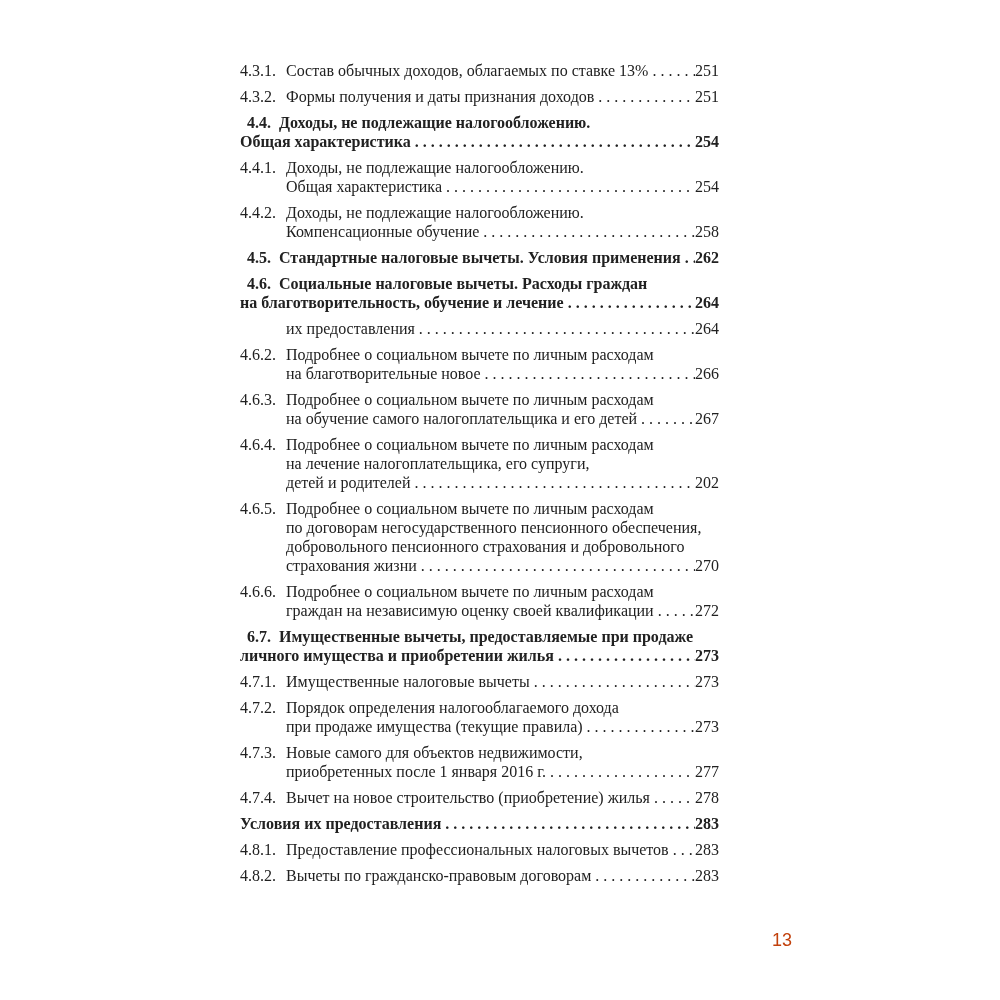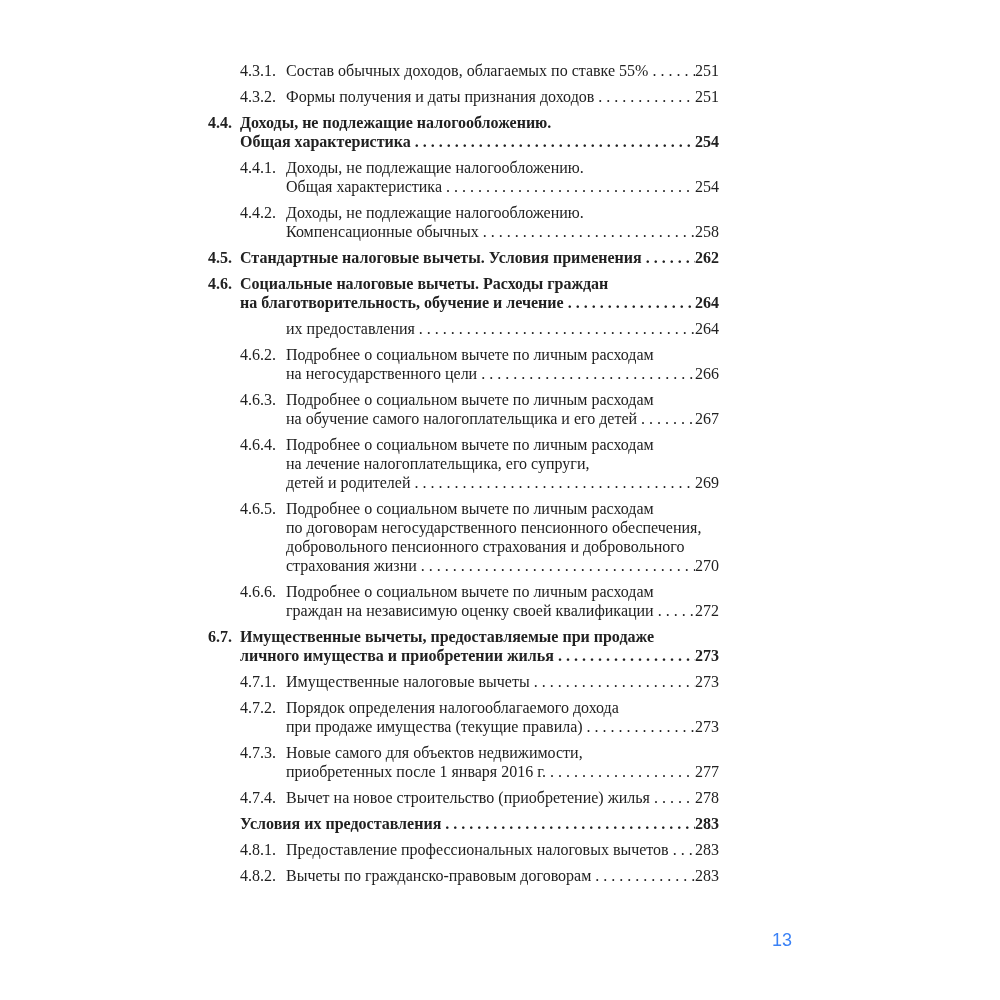--- a/index.html
+++ b/index.html
@@ -21,21 +21,21 @@
   }
   .entry { margin-bottom: 7px; }
   .toc-line {
     display: flex;
     align-items: baseline;
     line-height: 19px;
     font-size: 16px;
   }
   .toc-line.bold { font-weight: bold; }
   .num { flex: none; }
-  .l1 > .num { width: 32px; }
+  .l1 > .num { width: 32px; margin-left: 39px; }
   .l2 { padding-left: 32px; }
   .l2 > .num { width: 46px; }
   .l1.cont { padding-left: 32px; }
   .l2.cont { padding-left: 78px; }
   .text { flex: none; white-space: nowrap; }
   .leader {
     flex: 1 1 0;
     min-width: 0;
     overflow: hidden;
     white-space: nowrap;
@@ -45,32 +45,32 @@
     flex: none;
     min-width: 27px;
   }
   .folio {
     position: absolute;
     top: 930px;
     right: 208px;
     font-family: "Liberation Sans", "DejaVu Sans", sans-serif;
     font-size: 18px;
     font-weight: 400;
-    color: #3b82f6;
+    color: #c2410c;
   }
 </style>
 </head>
 <body>
 
 <div class="page-root">
   <main class="toc">
       <div class="entry">
         <div class="toc-line l2">
           <span class="num">4.3.1.</span>
-          <span class="text">Состав обычных доходов, облагаемых по ставке 55%</span>
+          <span class="text">Состав обычных доходов, облагаемых по ставке 13%</span>
           <span class="leader">. . . . . . . . . . . . . . . . . . . . . . . . . . . . . . . . . . . . . . . . . . . . . . . . . . . . . . . . . . . . . . . . . . . . . . . . . . . . . . . . . . . . . . . . . . </span>
           <span class="page">251</span>
         </div>
       </div>
       <div class="entry">
         <div class="toc-line l2">
           <span class="num">4.3.2.</span>
           <span class="text">Формы получения и даты признания доходов</span>
           <span class="leader">. . . . . . . . . . . . . . . . . . . . . . . . . . . . . . . . . . . . . . . . . . . . . . . . . . . . . . . . . . . . . . . . . . . . . . . . . . . . . . . . . . . . . . . . . . </span>
           <span class="page">251</span>
@@ -97,21 +97,21 @@
           <span class="leader">. . . . . . . . . . . . . . . . . . . . . . . . . . . . . . . . . . . . . . . . . . . . . . . . . . . . . . . . . . . . . . . . . . . . . . . . . . . . . . . . . . . . . . . . . . </span>
           <span class="page">254</span>
         </div>
       </div>
       <div class="entry">
         <div class="toc-line l2">
           <span class="num">4.4.2.</span>
           <span class="text">Доходы, не подлежащие налогообложению.</span>
         </div>
         <div class="toc-line l2 cont">
-          <span class="text">Компенсационные обычных</span>
+          <span class="text">Компенсационные обучение</span>
           <span class="leader">. . . . . . . . . . . . . . . . . . . . . . . . . . . . . . . . . . . . . . . . . . . . . . . . . . . . . . . . . . . . . . . . . . . . . . . . . . . . . . . . . . . . . . . . . . </span>
           <span class="page">258</span>
         </div>
       </div>
       <div class="entry">
         <div class="toc-line l1 bold">
           <span class="num">4.5.</span>
           <span class="text">Стандартные налоговые вычеты. Условия применения</span>
           <span class="leader">. . . . . . . . . . . . . . . . . . . . . . . . . . . . . . . . . . . . . . . . . . . . . . . . . . . . . . . . . . . . . . . . . . . . . . . . . . . . . . . . . . . . . . . . . . </span>
           <span class="page">262</span>
@@ -134,21 +134,21 @@
           <span class="leader">. . . . . . . . . . . . . . . . . . . . . . . . . . . . . . . . . . . . . . . . . . . . . . . . . . . . . . . . . . . . . . . . . . . . . . . . . . . . . . . . . . . . . . . . . . </span>
           <span class="page">264</span>
         </div>
       </div>
       <div class="entry">
         <div class="toc-line l2">
           <span class="num">4.6.2.</span>
           <span class="text">Подробнее о социальном вычете по личным расходам</span>
         </div>
         <div class="toc-line l2 cont">
-          <span class="text">на негосударственного цели</span>
+          <span class="text">на благотворительные новое</span>
           <span class="leader">. . . . . . . . . . . . . . . . . . . . . . . . . . . . . . . . . . . . . . . . . . . . . . . . . . . . . . . . . . . . . . . . . . . . . . . . . . . . . . . . . . . . . . . . . . </span>
           <span class="page">266</span>
         </div>
       </div>
       <div class="entry">
         <div class="toc-line l2">
           <span class="num">4.6.3.</span>
           <span class="text">Подробнее о социальном вычете по личным расходам</span>
         </div>
         <div class="toc-line l2 cont">
@@ -161,21 +161,21 @@
         <div class="toc-line l2">
           <span class="num">4.6.4.</span>
           <span class="text">Подробнее о социальном вычете по личным расходам</span>
         </div>
         <div class="toc-line l2 cont">
           <span class="text">на лечение налогоплательщика, его супруги,</span>
         </div>
         <div class="toc-line l2 cont">
           <span class="text">детей и родителей</span>
           <span class="leader">. . . . . . . . . . . . . . . . . . . . . . . . . . . . . . . . . . . . . . . . . . . . . . . . . . . . . . . . . . . . . . . . . . . . . . . . . . . . . . . . . . . . . . . . . . </span>
-          <span class="page">269</span>
+          <span class="page">202</span>
         </div>
       </div>
       <div class="entry">
         <div class="toc-line l2">
           <span class="num">4.6.5.</span>
           <span class="text">Подробнее о социальном вычете по личным расходам</span>
         </div>
         <div class="toc-line l2 cont">
           <span class="text">по договорам негосударственного пенсионного обеспечения,</span>
         </div>

